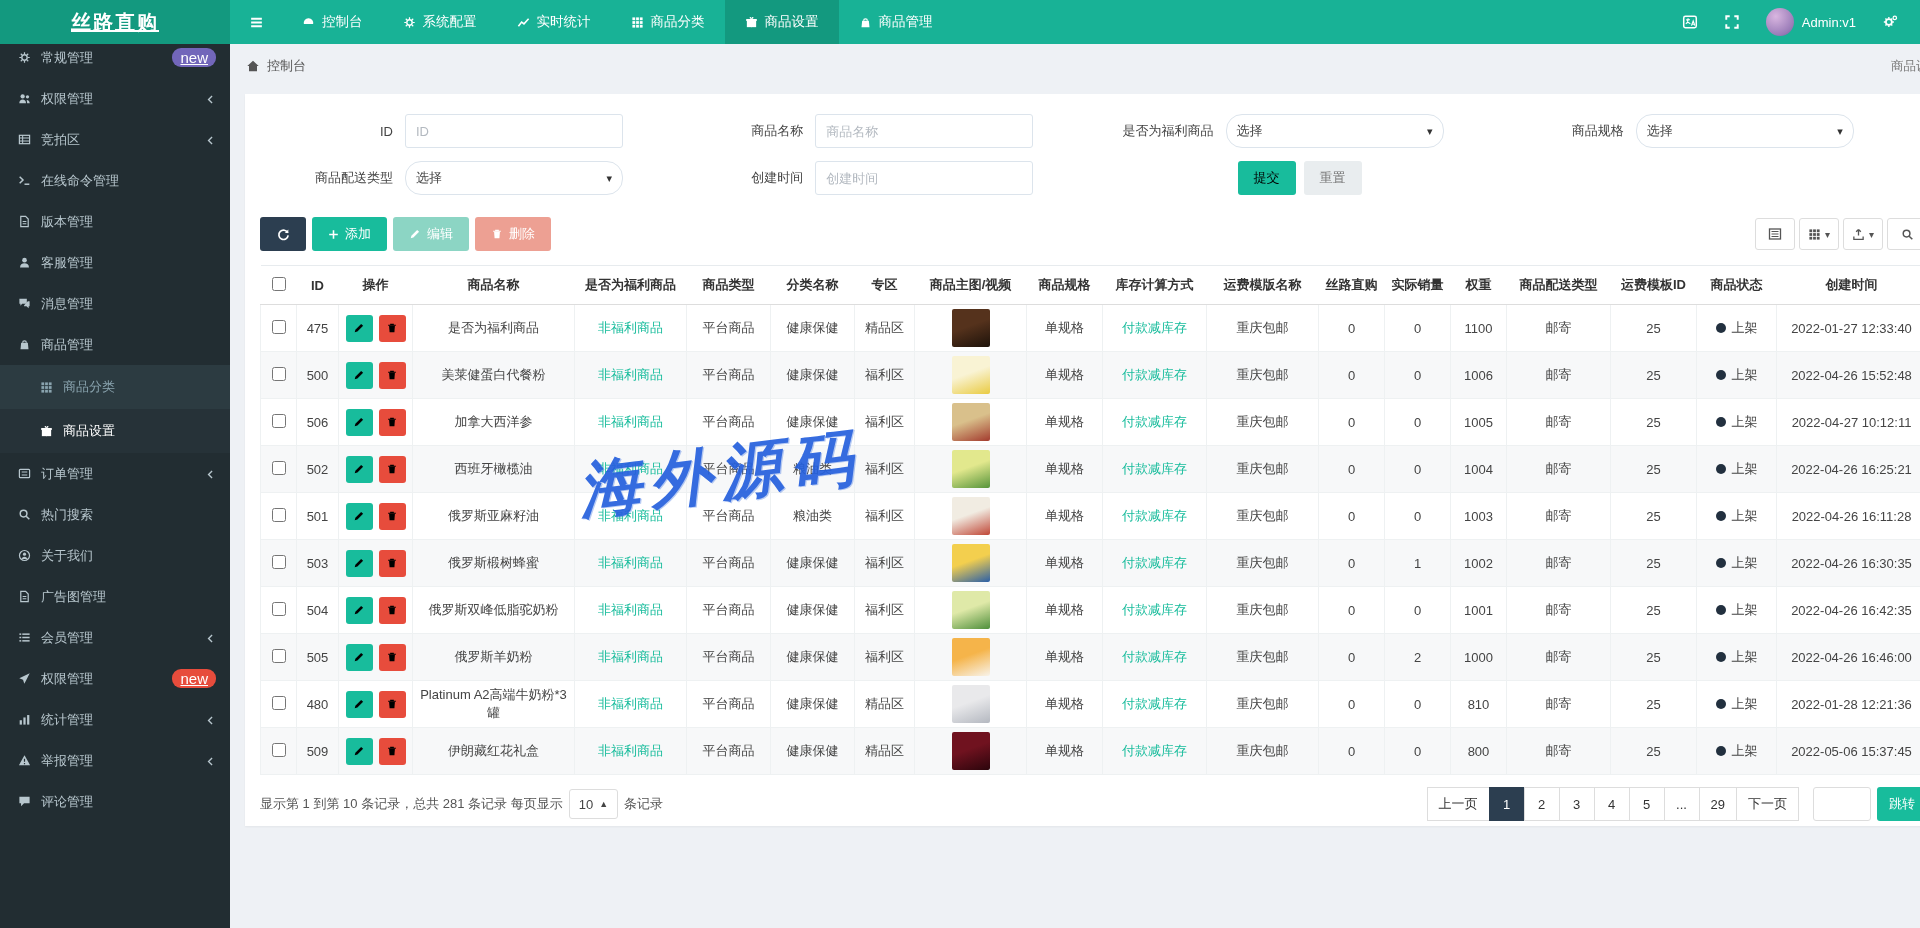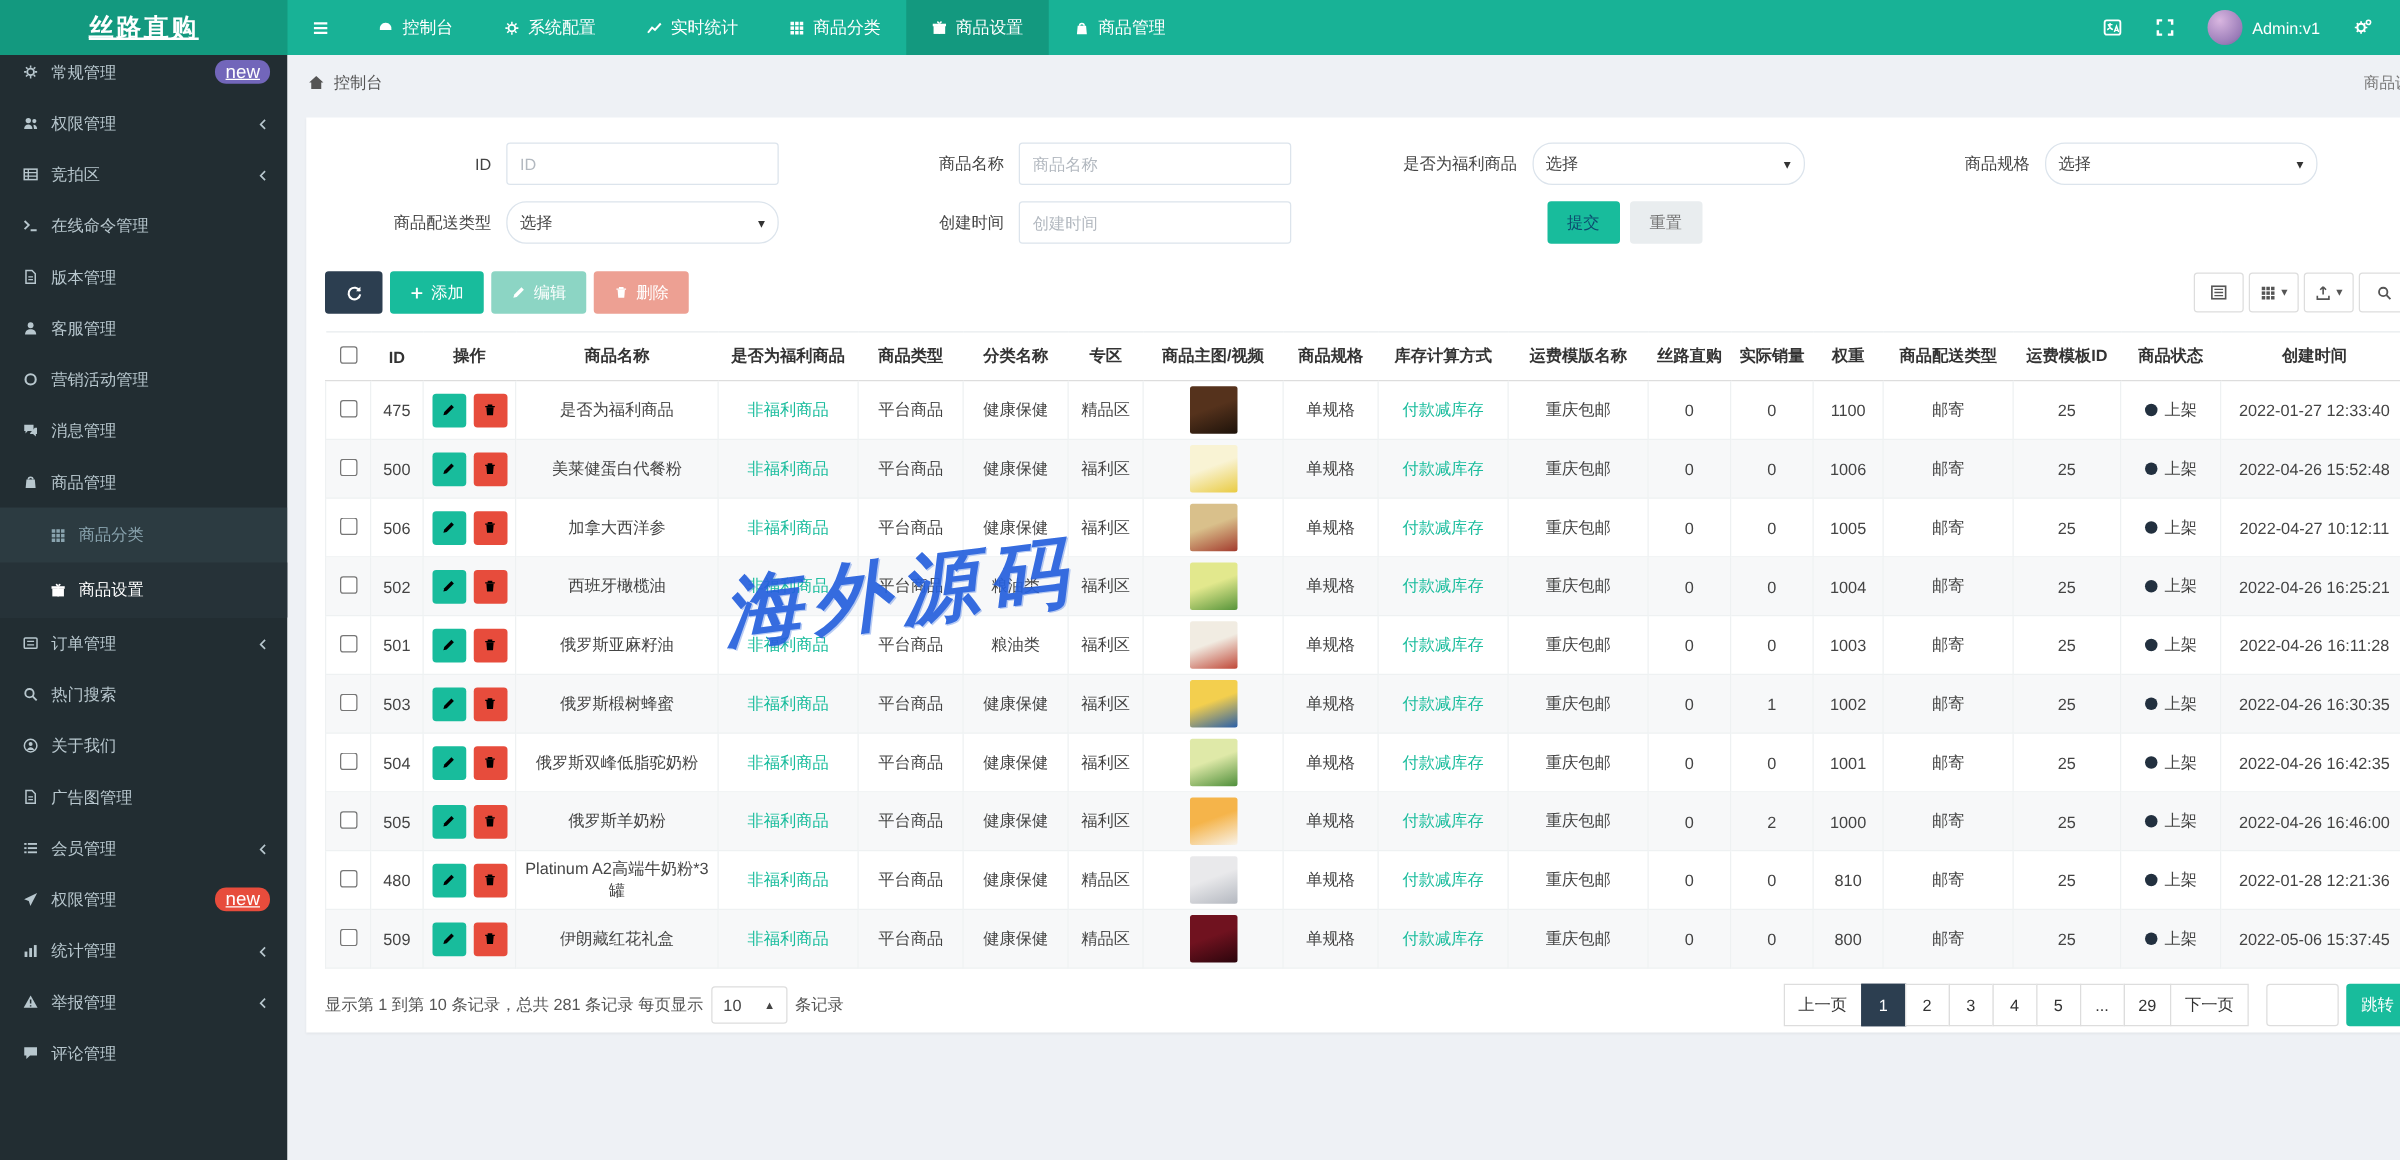--- a/index.html
+++ b/index.html
@@ -54,21 +54,21 @@
   .fitem { display:flex; align-items:center; }
   .fitem label { width:132px; text-align:right; padding-right:12px; color:#444; flex:none; }
   .fctl { width:218px; height:34px; border:1px solid #dce4ec; border-radius:3px; background:#fff;
     font-size:13px; padding:0 10px; color:#444; font-family:inherit; }
   input.fctl::placeholder { color:#b3b9c0; }
   .fselect { display:flex; align-items:center; justify-content:space-between; cursor:pointer;border-radius:16px; }
   .fselect .caret { color:#333; font-size:11px; }
   .fbuttons { display:flex; gap:8px; margin-left:144px; }
   .btn { border:none; border-radius:3px; height:34px; padding:0 16px; font-size:13px; cursor:pointer;
     font-family:inherit; display:inline-flex; align-items:center; gap:6px; }
-  .btn-submit { background:#18bc9c; color:#0c4a6e; }
+  .btn-submit { background:#18bc9c; color:#000000; }
   .btn-reset { background:#e9edef; color:#777; }
 
   
   .toolbar { display:flex; justify-content:space-between; align-items:center; padding:16px 15px 12px; }
   .tb-left { display:flex; gap:6px; }
   .btn-dark { background:#2c3e50; color:#fff; width:46px; justify-content:center; }
   .btn-add { background:#18bc9c; color:#fff; }
   .btn-edit { background:#8cd5c4; color:#fff; cursor:default; }
   .btn-del { background:#eda093; color:#fff; cursor:default; }
   .tb-right { display:flex; gap:4px; }
@@ -90,21 +90,21 @@
   .act-del  { background:#e74c3c; }
   .thumb { width:38px; height:38px; border-radius:2px; margin:0 auto; }
   .status-dot { display:inline-block; width:10px; height:10px; border-radius:50%; background:#22303f;
     margin-right:6px; vertical-align:-1px; }
   input[type=checkbox] { width:14px; height:14px; cursor:pointer; }
 
   
   .pagerbar { display:flex; justify-content:space-between; align-items:center; margin:12px 15px 0; color:#555; }
   .pager-info { display:flex; align-items:center; gap:6px; }
   .pagesize { border:1px solid #ddd; border-radius:3px; background:#fff; height:30px; padding:0 9px;
-    display:inline-flex; align-items:center; gap:18px; cursor:pointer; color:#444; }
+    display:inline-flex; align-items:center; gap:6px; cursor:pointer; color:#444; }
   .pagesize .caret { font-size:9px; }
   .pager-right { display:flex; align-items:center; }
   .pg { min-width:36px; height:34px; padding:0 11px; border:1px solid #ddd; background:#fff; color:#333;
     display:inline-flex; align-items:center; justify-content:center; cursor:pointer; margin-left:-1px; font-size:13px; }
   .pg.active { background:#2c3e50; border-color:#2c3e50; color:#fff; }
   .jump-input { width:58px; height:34px; border:1px solid #ddd; border-radius:3px; margin-left:14px; padding:0 6px; }
   .btn-jump { background:#18bc9c; color:#fff; margin-left:6px; height:34px; padding:0 12px; }
 
   
   .watermark { position:absolute; left:333px; top:338px; z-index:60; pointer-events:none;
@@ -251,26 +251,20 @@
             <path d="M5 7h4M5 9.4h4" stroke="currentColor" stroke-width="1.1"></path>
           </svg>
           <span>版本管理</span>
         </div>
         <div class="side-item">
           <svg width="13" height="13" viewBox="0 0 14 14">
             <circle cx="7" cy="4.5" r="2.5" fill="currentColor" stroke="none"></circle>
             <path d="M2.2 12.4c0-3 2.1-4.5 4.8-4.5s4.8 1.5 4.8 4.5z" fill="currentColor" stroke="none"></path>
           </svg>
           <span>客服管理</span>
-        </div>
-        <div class="side-item">
-          <svg width="13" height="13" viewBox="0 0 14 14">
-            <circle cx="7" cy="7" r="4.4" stroke="currentColor" stroke-width="1.8"></circle>
-          </svg>
-          <span>营销活动管理</span>
         </div>
         <div class="side-item">
           <svg width="13" height="13" viewBox="0 0 14 14">
             <path d="M1.5 2h8v5.4h-5L2.6 9.4v-2H1.5z" fill="currentColor" stroke="none"></path>
             <path d="M10.6 4.6h1.9v5.4h-1v2l-2.4-2H6.6v-1" fill="currentColor" stroke="none"></path>
           </svg>
           <span>消息管理</span>
         </div>
         <div class="side-item">
           <svg width="13" height="13" viewBox="0 0 14 14">

